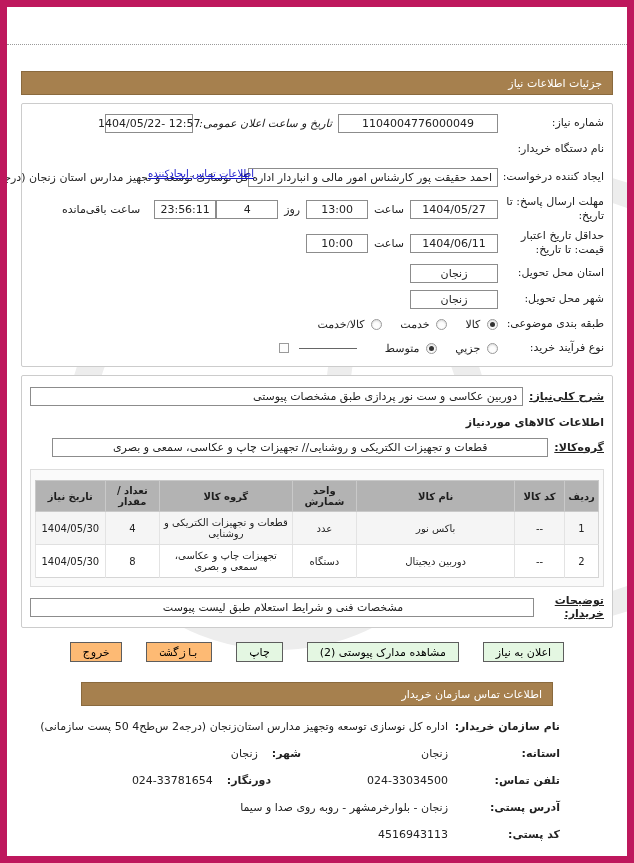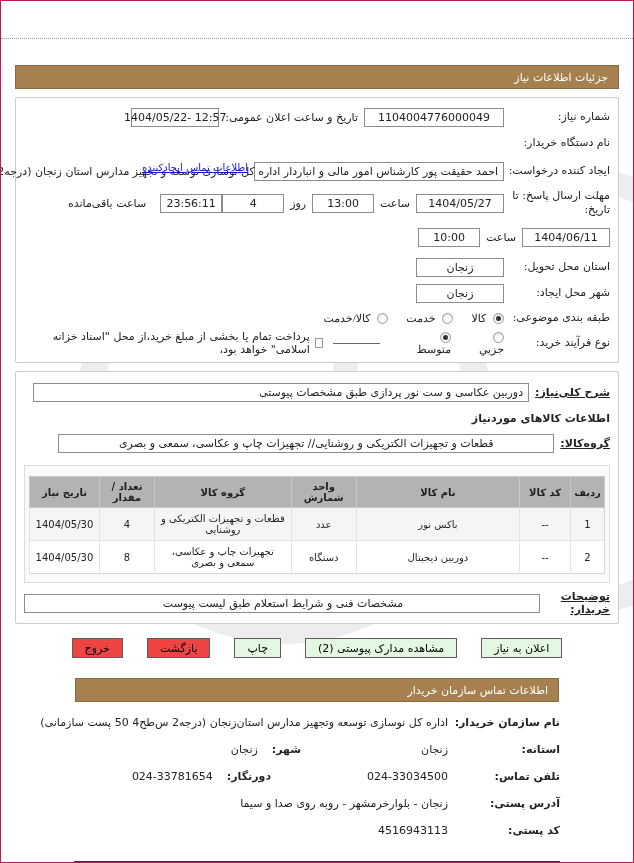--- a/index.html
+++ b/index.html
@@ -1,37 +1,37 @@
 <!DOCTYPE html>
 <html lang="fa" dir="rtl"><head>
 <meta charset="utf-8">
 <style>
   * { margin:0; padding:0; box-sizing:border-box; }
   html,body { background:#fff; }
   body { font-family:"DejaVu Sans", sans-serif; font-size:11px; color:#222; }
-  .page { position:relative; width:634px; height:863px; border:1px solid #be185d; background:#fff; overflow:hidden; }
+  .page { position:relative; width:634px; height:863px; border:7px solid #be185d; background:#fff; overflow:hidden; }
   .watermark { position:absolute; inset:0; z-index:0; pointer-events:none; }
   .content { position:relative; z-index:1; }
 
   .top-space { height:38px; border-bottom:1px dotted #9a9a9a; }
 
   .brown-bar { background:#a6804e; border:1px solid #8a6a3e; color:#fff; height:24px;
                display:flex; align-items:center; padding:0 10px; font-size:11px; }
   .bar1 { margin:26px 14px 0 14px; }
   .bar2 { margin:20px 74px 0 74px; }
 
   .panel { border:1px solid #ccc; border-radius:2px; background:#fff; margin:8px 14px 0 14px; padding:6px 8px; }
 
   .frow { display:flex; align-items:center; min-height:26px; position:relative; }
   .flabel { width:106px; flex:0 0 106px; line-height:1.25; padding-left:4px; }
   .ibox { border:1px solid #8c8c8c; background:#fff; min-height:19px; display:flex; align-items:center;
           justify-content:center; padding:1px 5px; white-space:nowrap; }
   .ltr { direction:ltr; unicode-bidi:embed; }
-  .w110{width:88px;} .w160{width:140px;} .w250{width:250px;} .w60{width:62px;} .w455{width:462px;} .w420{width:496px;} .w575{width:575px;padding-left:7px;}
-  .gap8{margin-left:8px;} .gap16{margin-left:16px;}
+  .w110{width:88px;} .w160{width:160px;} .w250{width:250px;} .w60{width:62px;} .w455{width:462px;} .w420{width:496px;} .w575{width:575px;padding-left:7px;}
+  .gap8{margin-left:8px;} .gap16{margin-left:16px;font-style:italic;}
   .inline-lbl { margin:0 6px; }
   .overflow-box { justify-content:flex-start; overflow:visible; }
   .overflow-box .ov-text { white-space:nowrap; }
   .creator-link { position:absolute; left:118px; top:6px; color:#1414cc; text-decoration:underline; font-size:10px; background:transparent; }
 
   .radio { display:inline-block; width:11px; height:11px; border:1px solid #9a9a9a; border-radius:50%;
            background:#fdfdfd; position:relative; vertical-align:-2px; margin-left:4px; box-shadow:inset 0 1px 2px rgba(0,0,0,.15); }
   .radio.checked::after { content:""; position:absolute; inset:2px; border-radius:50%; background:#333; }
   .checkbox { display:inline-block; width:10px; height:10px; border:1px solid #9a9a9a; background:#fdfdfd; vertical-align:-1px; margin-left:5px; }
   .opt { margin-left:18px;font-family:Liberation Serif, serif; }
@@ -44,21 +44,21 @@
   table.goods th { background:#b3b3b3; color:#1e1e1e; font-weight:bold; font-size:10px; padding:4px 3px; border:1px solid #c9c9c9; }
   table.goods td { font-size:10px; padding:5px 3px; text-align:center; border-left:1px solid #e3e3e3; }
   table.goods tr.r1 td { background:#f5f5f5; border-bottom:1px solid #e0e0e0; }
   table.goods tr.r2 td { background:#ffffff; }
   .tbl-wrap { border:1px solid #ddd; background:#fafafa; padding:4px; margin:8px 0 6px 0; }
   .col-radif{width:34px;} .col-code{width:52px;} .col-name{width:168px;} .col-unit{width:66px;} .col-group{width:140px;} .col-qty{width:56px;} .col-date{width:70px;}
 
   .btn-row { display:flex; justify-content:center; gap:24px; margin:14px 14px 0 14px; }
   .btn { font-family:"DejaVu Sans", sans-serif; font-size:11px; border:1px solid #5d5d5d; padding:2px 12px; min-height:20px; cursor:pointer; }
   .btn.green { background:#e4f7e2; }
-  .btn.pink  { background:#ef4444; }
+  .btn.pink  { background:#fdba74;font-family:Liberation Mono, monospace; }
 
   .contact { width:486px; margin:14px auto 0 auto; }
   .crow { display:flex; align-items:flex-start; min-height:27px; }
   .clabel { font-weight:bold; flex:0 0 112px; }
   .cval { flex:0 0 auto; }
   .cpair2-lbl { font-weight:bold; margin-right:120px; }
   .cpair2-lbl.narrow { margin-right:96px; }
   .cpair2-val { margin-right:14px; }
   .divider { border-top:1px solid #333; margin:10px 0 12px 0; }
 </style>
@@ -121,38 +121,39 @@
         <span class="ibox w60">
             <span class="ltr">4</span>
           </span>
         <span class="ibox w60 gap8">
             <span class="ltr">23:56:11</span>
           </span>
         <span class="inline-lbl">ساعت باقی‌مانده</span>
       </div>
 
       <div class="frow" style="min-height:34px;">
+        <span class="flabel">حداقل تاریخ اعتبار قیمت: تا تاریخ:</span>
         <span class="ibox w110">
             <span class="ltr">1404/06/11</span>
           </span>
         <span class="inline-lbl">ساعت</span>
         <span class="ibox w60">
             <span class="ltr">10:00</span>
           </span>
       </div>
 
       <div class="frow">
         <span class="flabel">استان محل تحویل:</span>
         <span class="ibox w110">
             <span>زنجان</span>
           </span>
       </div>
 
       <div class="frow">
-        <span class="flabel">شهر محل ایجاد:</span>
+        <span class="flabel">شهر محل تحویل:</span>
         <span class="ibox w110">
             <span>زنجان</span>
           </span>
       </div>
 
       <div class="frow" style="min-height:24px;">
         <span class="flabel">طبقه بندی موضوعی:</span>
         <span class="opt">
           <span class="radio checked"></span>
           <span>کالا</span>
@@ -172,21 +173,20 @@
         <span class="opt">
           <span class="radio"></span>
           <span>جزیي</span>
         </span>
         <span class="opt">
           <span class="radio checked"></span>
           <span>متوسط</span>
         </span>
         <span class="leader-line"></span>
         <span class="checkbox"></span>
-        <span>پرداخت تمام یا بخشی از مبلغ خرید،از محل "اسناد خزانه اسلامی" خواهد بود،</span>
       </div>
 
     </div>
 
     <div class="panel">
 
       <div class="sec-row">
         <span class="sec-label">شرح کلی‌نیاز:</span>
         <span class="ibox w420" style="justify-content:flex-start;">
             <span>دوربین عکاسی و ست نور پردازی طبق  مشخصات  پیوستی</span>

